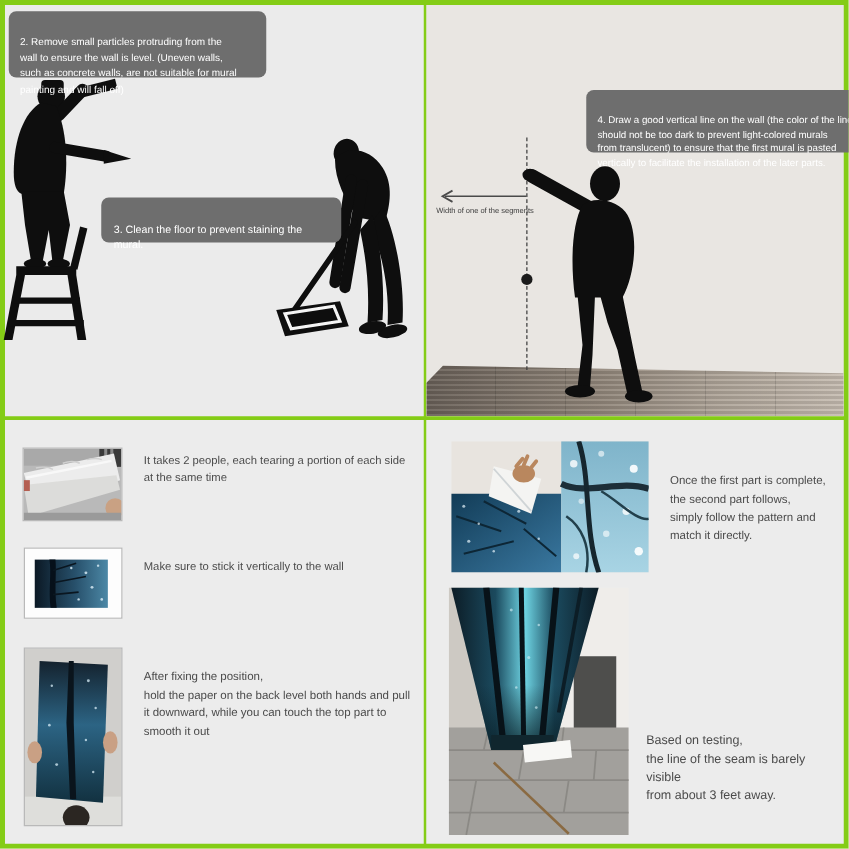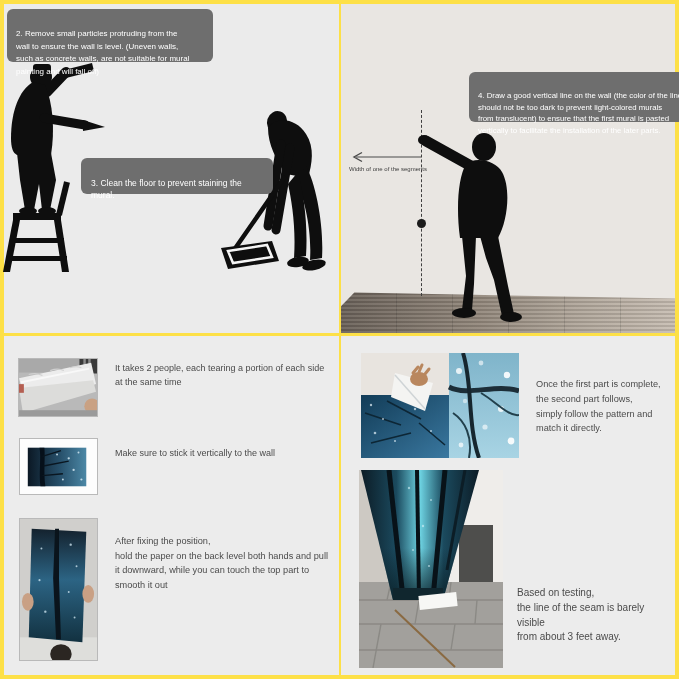--- a/index.html
+++ b/index.html
@@ -1,16 +1,16 @@
 <!DOCTYPE html>
 <html><head>
 <meta charset="utf-8">
 <style>
   html,body{margin:0;padding:0;background:#ffffff;}
-  .canvas{position:relative;width:679px;height:679px;background:#fde047;overflow:hidden;
+  .canvas{position:relative;width:679px;height:679px;background:#84cc16;overflow:hidden;
           font-family:"Liberation Sans","DejaVu Sans",sans-serif;}
   .quad{position:absolute;}
   .q-tl{left:4px;top:4px;width:335px;height:329px;background:#ebebeb;}
   .q-tr{left:341px;top:4px;width:334px;height:329px;background:#e9e6e2;}
   .q-bl{left:4px;top:336px;width:335px;height:339px;background:#ececec;}
   .q-br{left:341px;top:336px;width:334px;height:339px;background:#ececec;}
   .callout{position:absolute;background:#6e6e6e;border-radius:6px;color:#ffffff;
            box-sizing:border-box;white-space:pre-line;z-index:5;}
   .callout.c2{left:7px;top:9px;width:206px;height:53px;padding:7px 9px;font-size:8px;line-height:12.4px;}
   .callout.c3{left:81px;top:158px;width:192px;height:36px;padding:7px 10px;font-size:8.5px;line-height:12px;}

